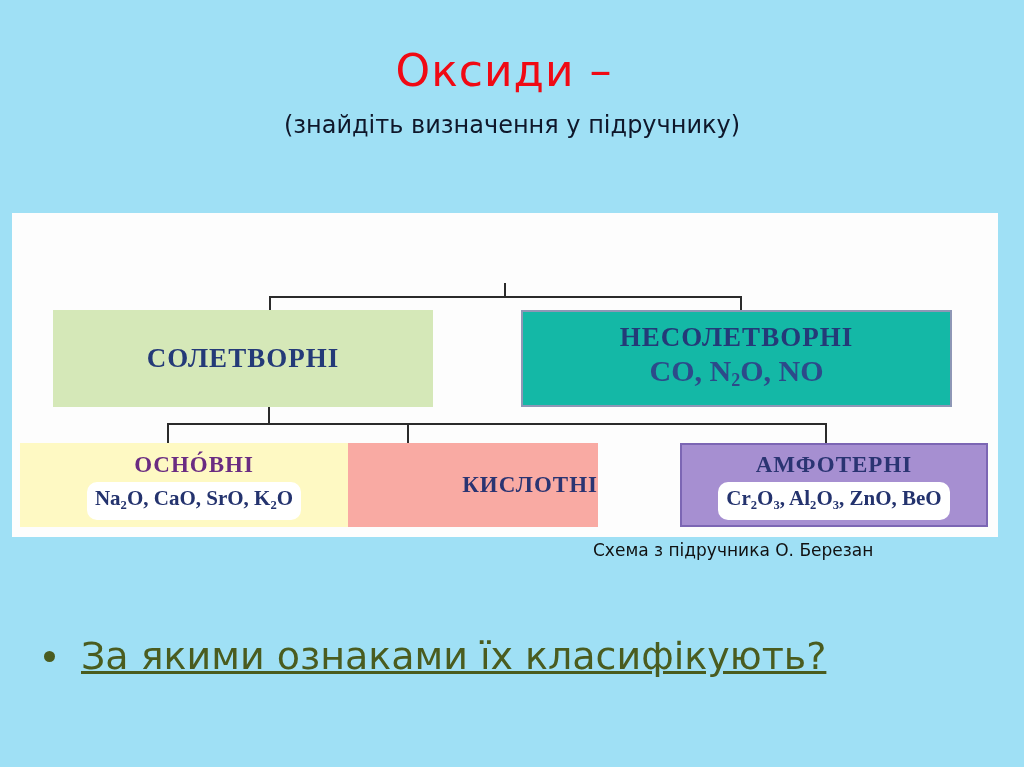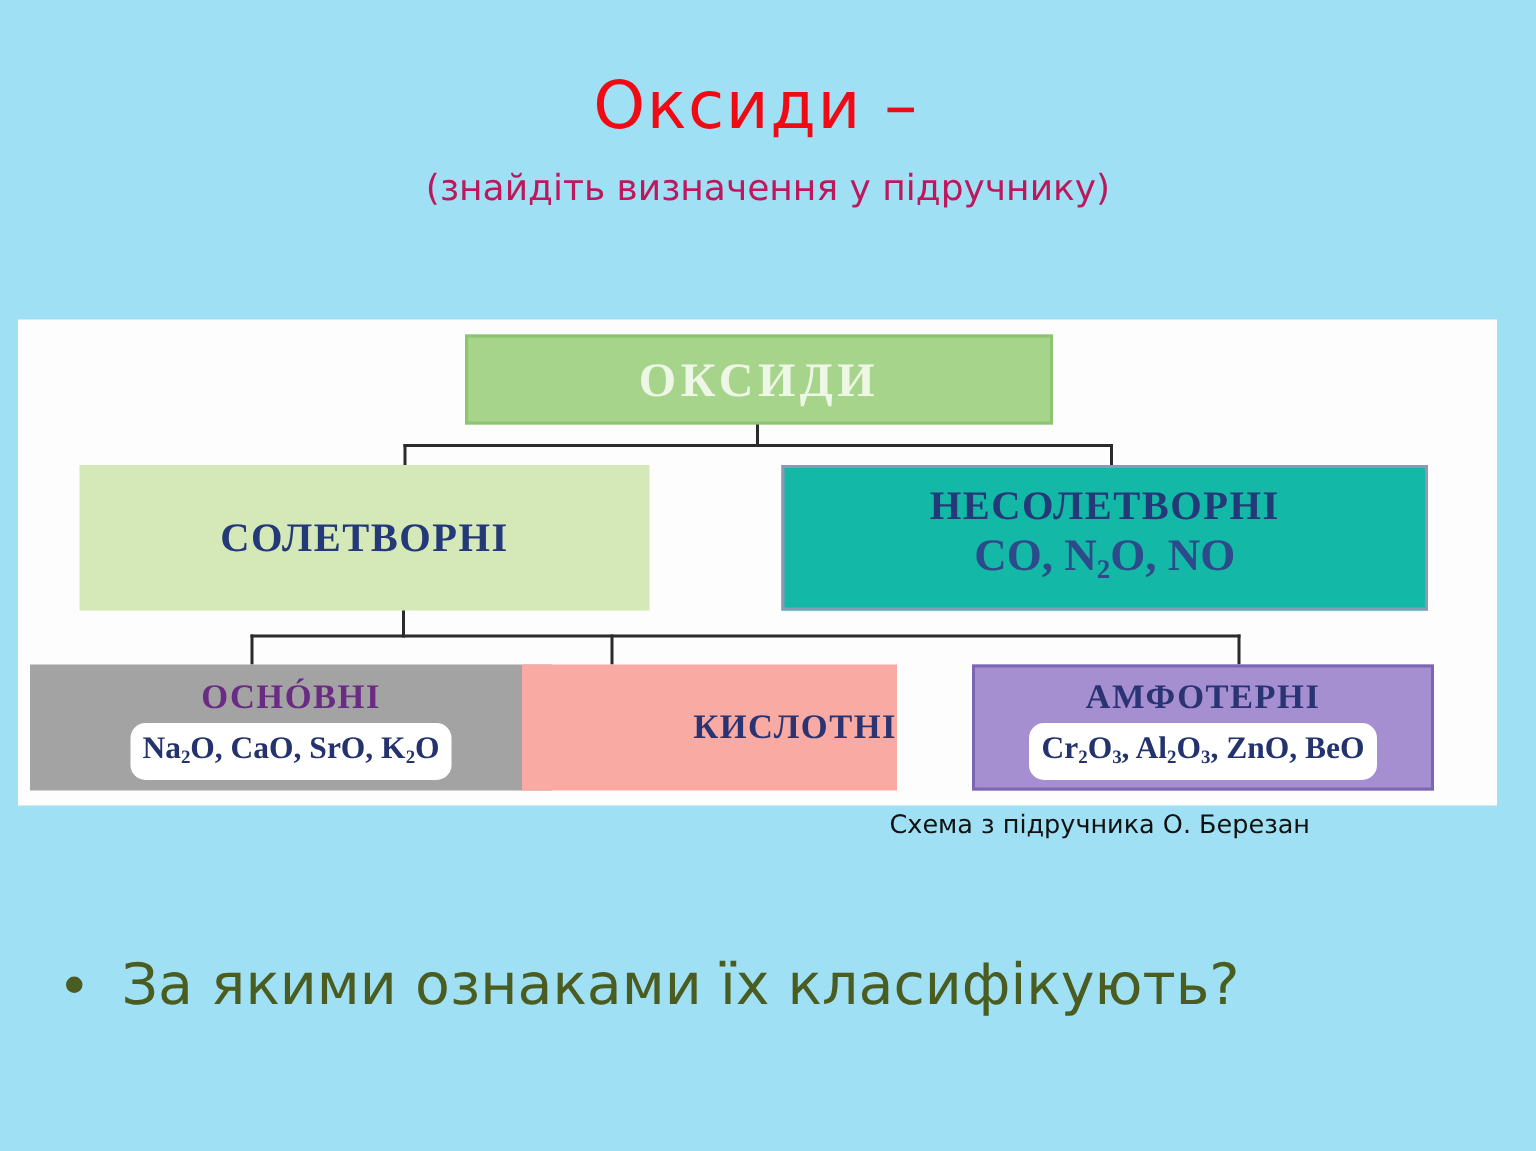--- a/index.html
+++ b/index.html
@@ -9,21 +9,21 @@
     position: relative;
     font-family: "DejaVu Sans", sans-serif;
   }
   .title {
     position: absolute; left: 0; width: 1008px; top: 44px;
     text-align: center; color: #f00a14;
     font-size: 44px; line-height: 54px; letter-spacing: 1px;
   }
   .subtitle {
     position: absolute; left: 0; width: 1024px; top: 108px;
-    text-align: center; color: #be185d;
+    text-align: center; color: #0f172a;
     font-size: 24px; line-height: 34px;
   }
   .panel {
     position: absolute; left: 12px; top: 213px; width: 986px; height: 324px;
     background: #fdfdfd;
   }
   .box {
     position: absolute; box-sizing: border-box;
     display: flex; flex-direction: column; align-items: center; justify-content: center;
     font-family: "Liberation Serif", "DejaVu Serif", serif; font-weight: bold;
@@ -45,50 +45,47 @@
   .nonsalt .examples { font-size: 30px; font-weight: bold; color: #2d4a8a; letter-spacing: 0; }
   .leaf {
     top: 230px; height: 84px;
     font-size: 23px;
   }
   .leaf .label { line-height: 30px; letter-spacing: 1px; }
   .leaf .chips {
     margin-top: 2px; background: #fff; border-radius: 10px;
     padding: 0 8px; font-size: 21px; line-height: 32px; color: #24336e; white-space: nowrap;
   }
-  .basic  { left: 8px;   width: 348px; background: #a3a3a3; color: #6a2c82; }
+  .basic  { left: 8px;   width: 348px; background: #fef9c3; color: #6a2c82; }
   .acidic { left: 336px; width: 250px; background: #f9aaa3; color: #2a3472; align-items: flex-end; }
-  .amph   { left: 636px; width: 308px; background: #a68fd1; border: 2px solid #7c66b4; color: #2a3472; }
+  .amph   { left: 668px; width: 308px; background: #a68fd1; border: 2px solid #7c66b4; color: #2a3472; }
   sub { font-size: 0.6em; vertical-align: -0.3em; }
   .line { position: absolute; background: #2b2b2b; }
   .caption {
     position: absolute; left: 593px; top: 539px;
     font-size: 17px; color: #111; line-height: 22px;
   }
   .bullet {
     position: absolute; left: 44px; top: 632px;
     font-size: 38px; line-height: 48px; color: #4a5c1f;
-    display: flex; align-items: center;
+    display: flex; align-items: center; text-decoration: underline;
   }
   .bullet .dot {
     width: 11px; height: 11px; border-radius: 50%; background: #4a5c1f;
     margin-right: 26px;
   }
 </style>
 </head>
 <body>
 
 <div class="title">Оксиди –</div>
 <div class="subtitle">(знайдіть визначення у підручнику)</div>
 
 <div class="panel">
 
-  <div class="box root">
-    <span>ОКСИДИ</span>
-  </div>
 
   <div class="line" style="left:492px;top:70px;width:2px;height:14px;"></div>
   <div class="line" style="left:257px;top:83px;width:473px;height:2px;"></div>
   <div class="line" style="left:257px;top:83px;width:2px;height:14px;"></div>
   <div class="line" style="left:728px;top:83px;width:2px;height:14px;"></div>
 
   <div class="box salt">
     <span>СОЛЕТВОРНІ</span>
   </div>
   <div class="box nonsalt">

